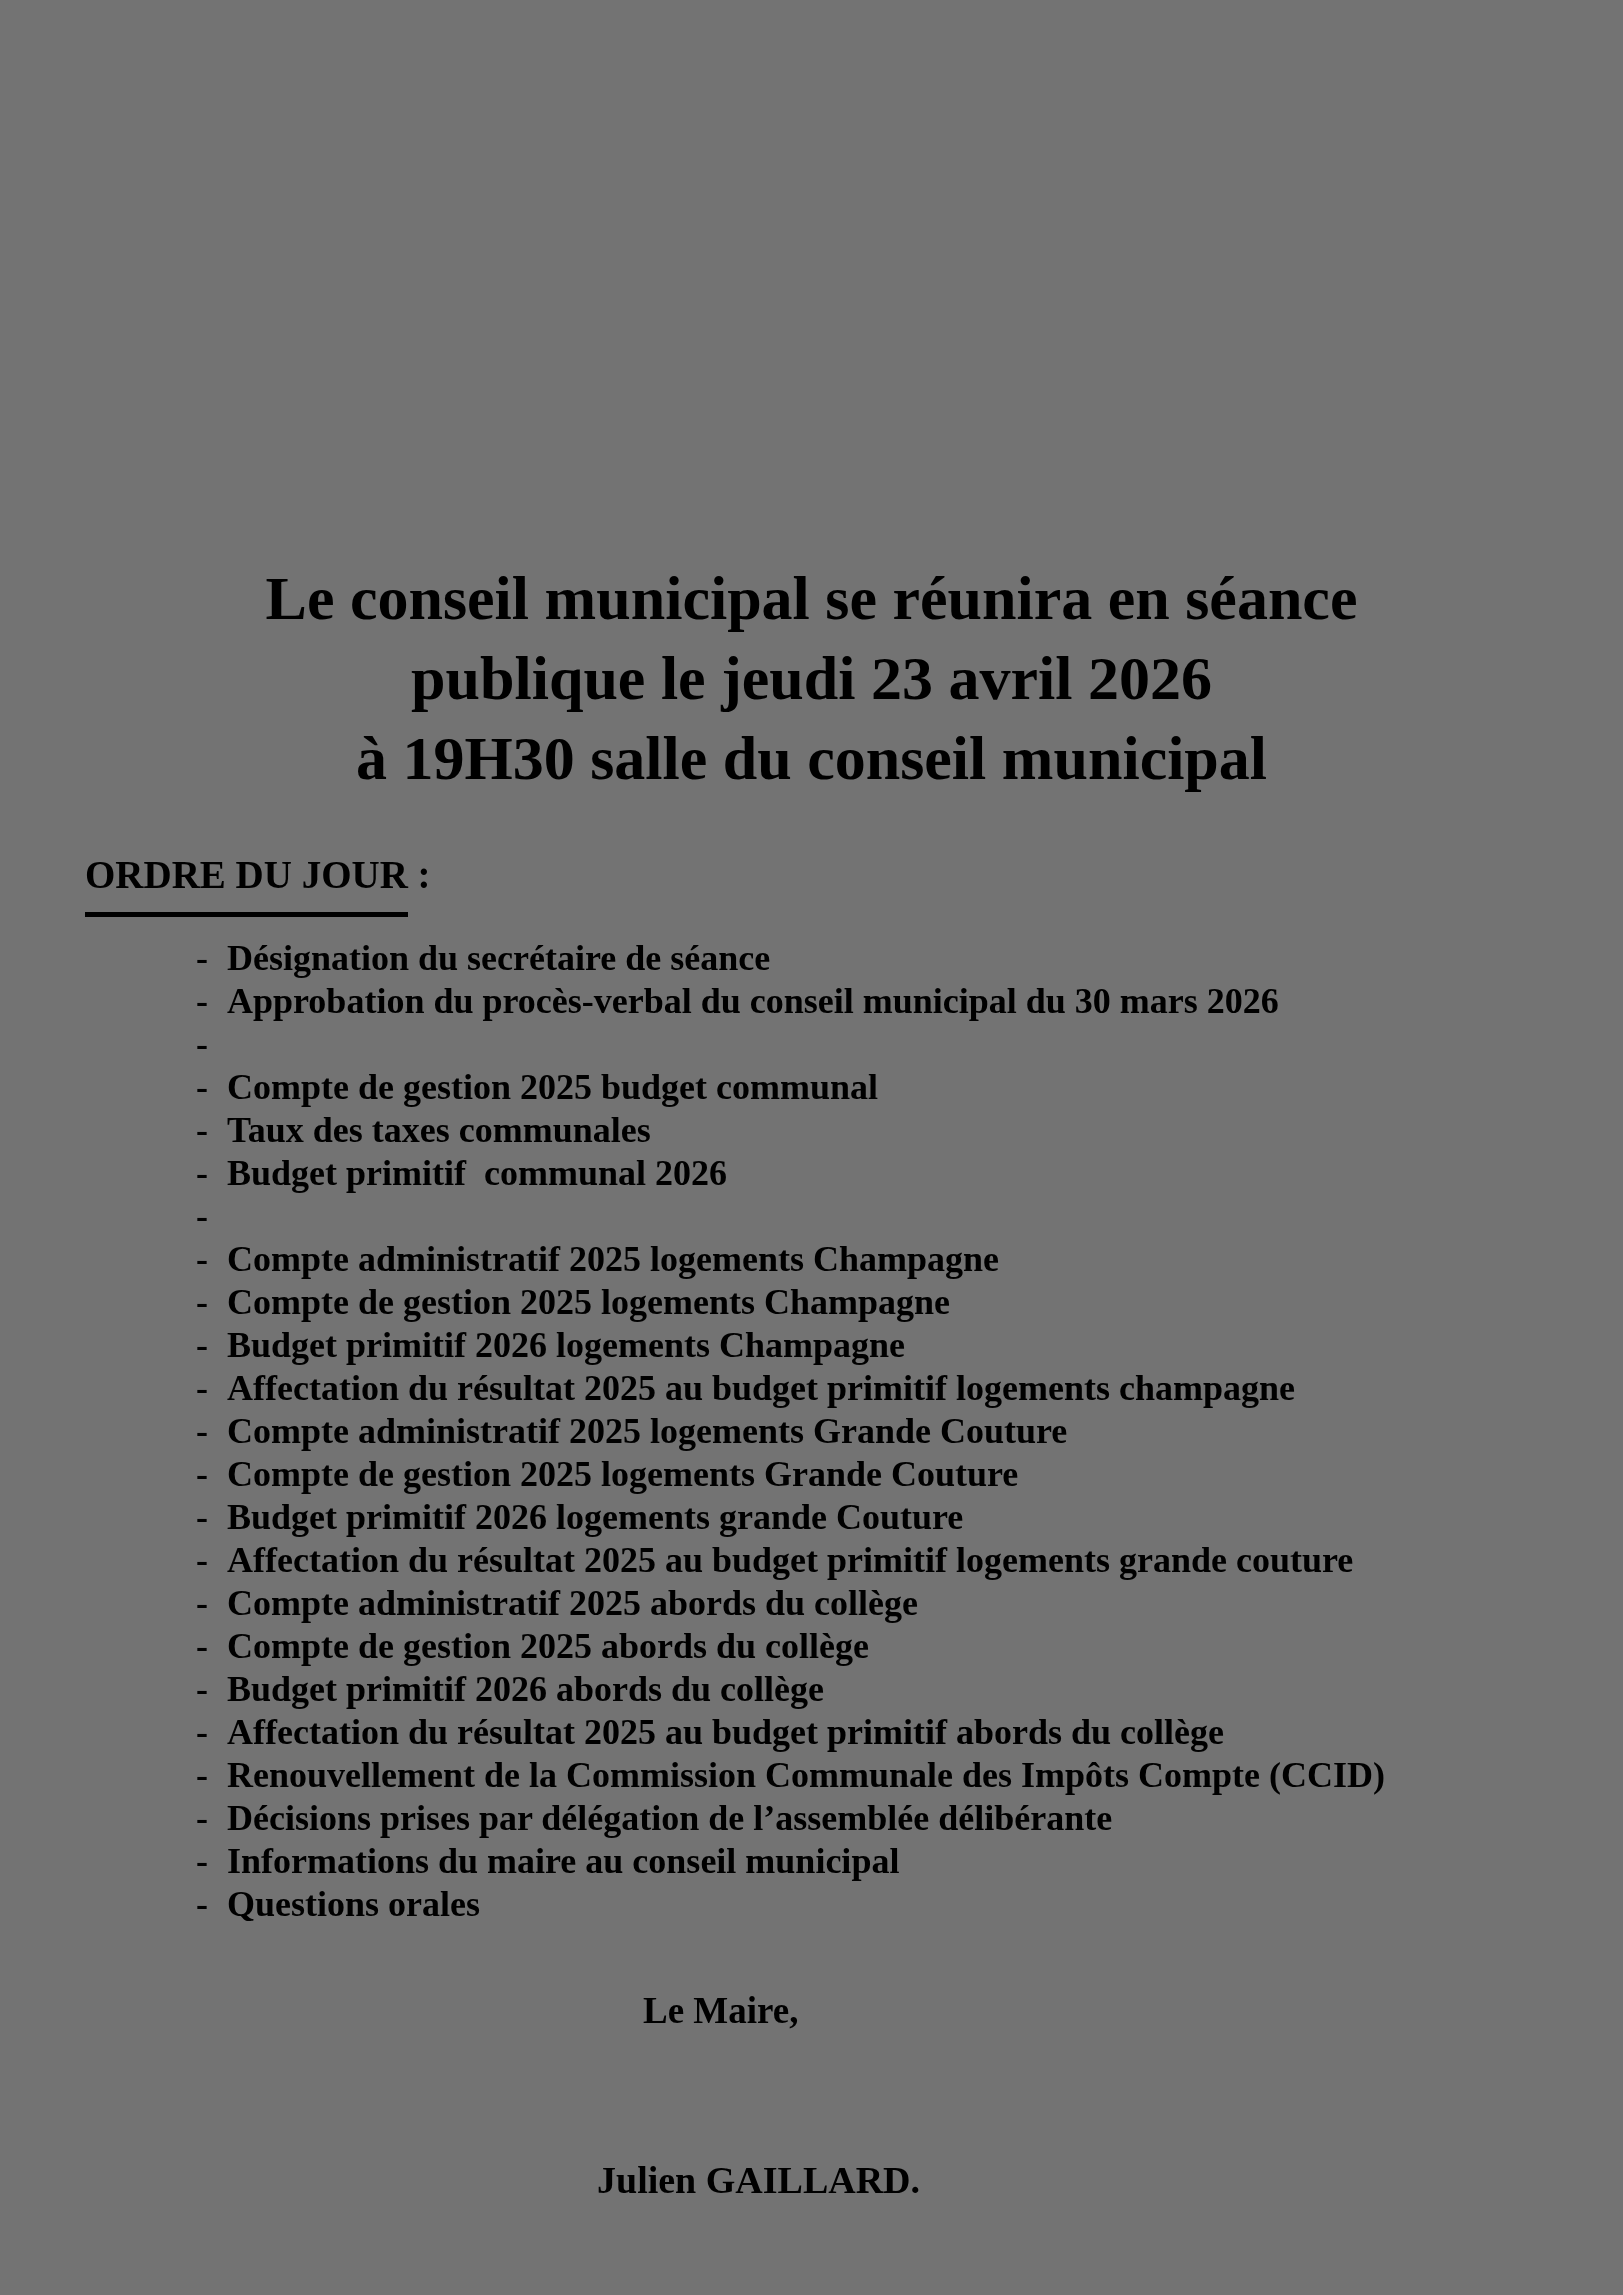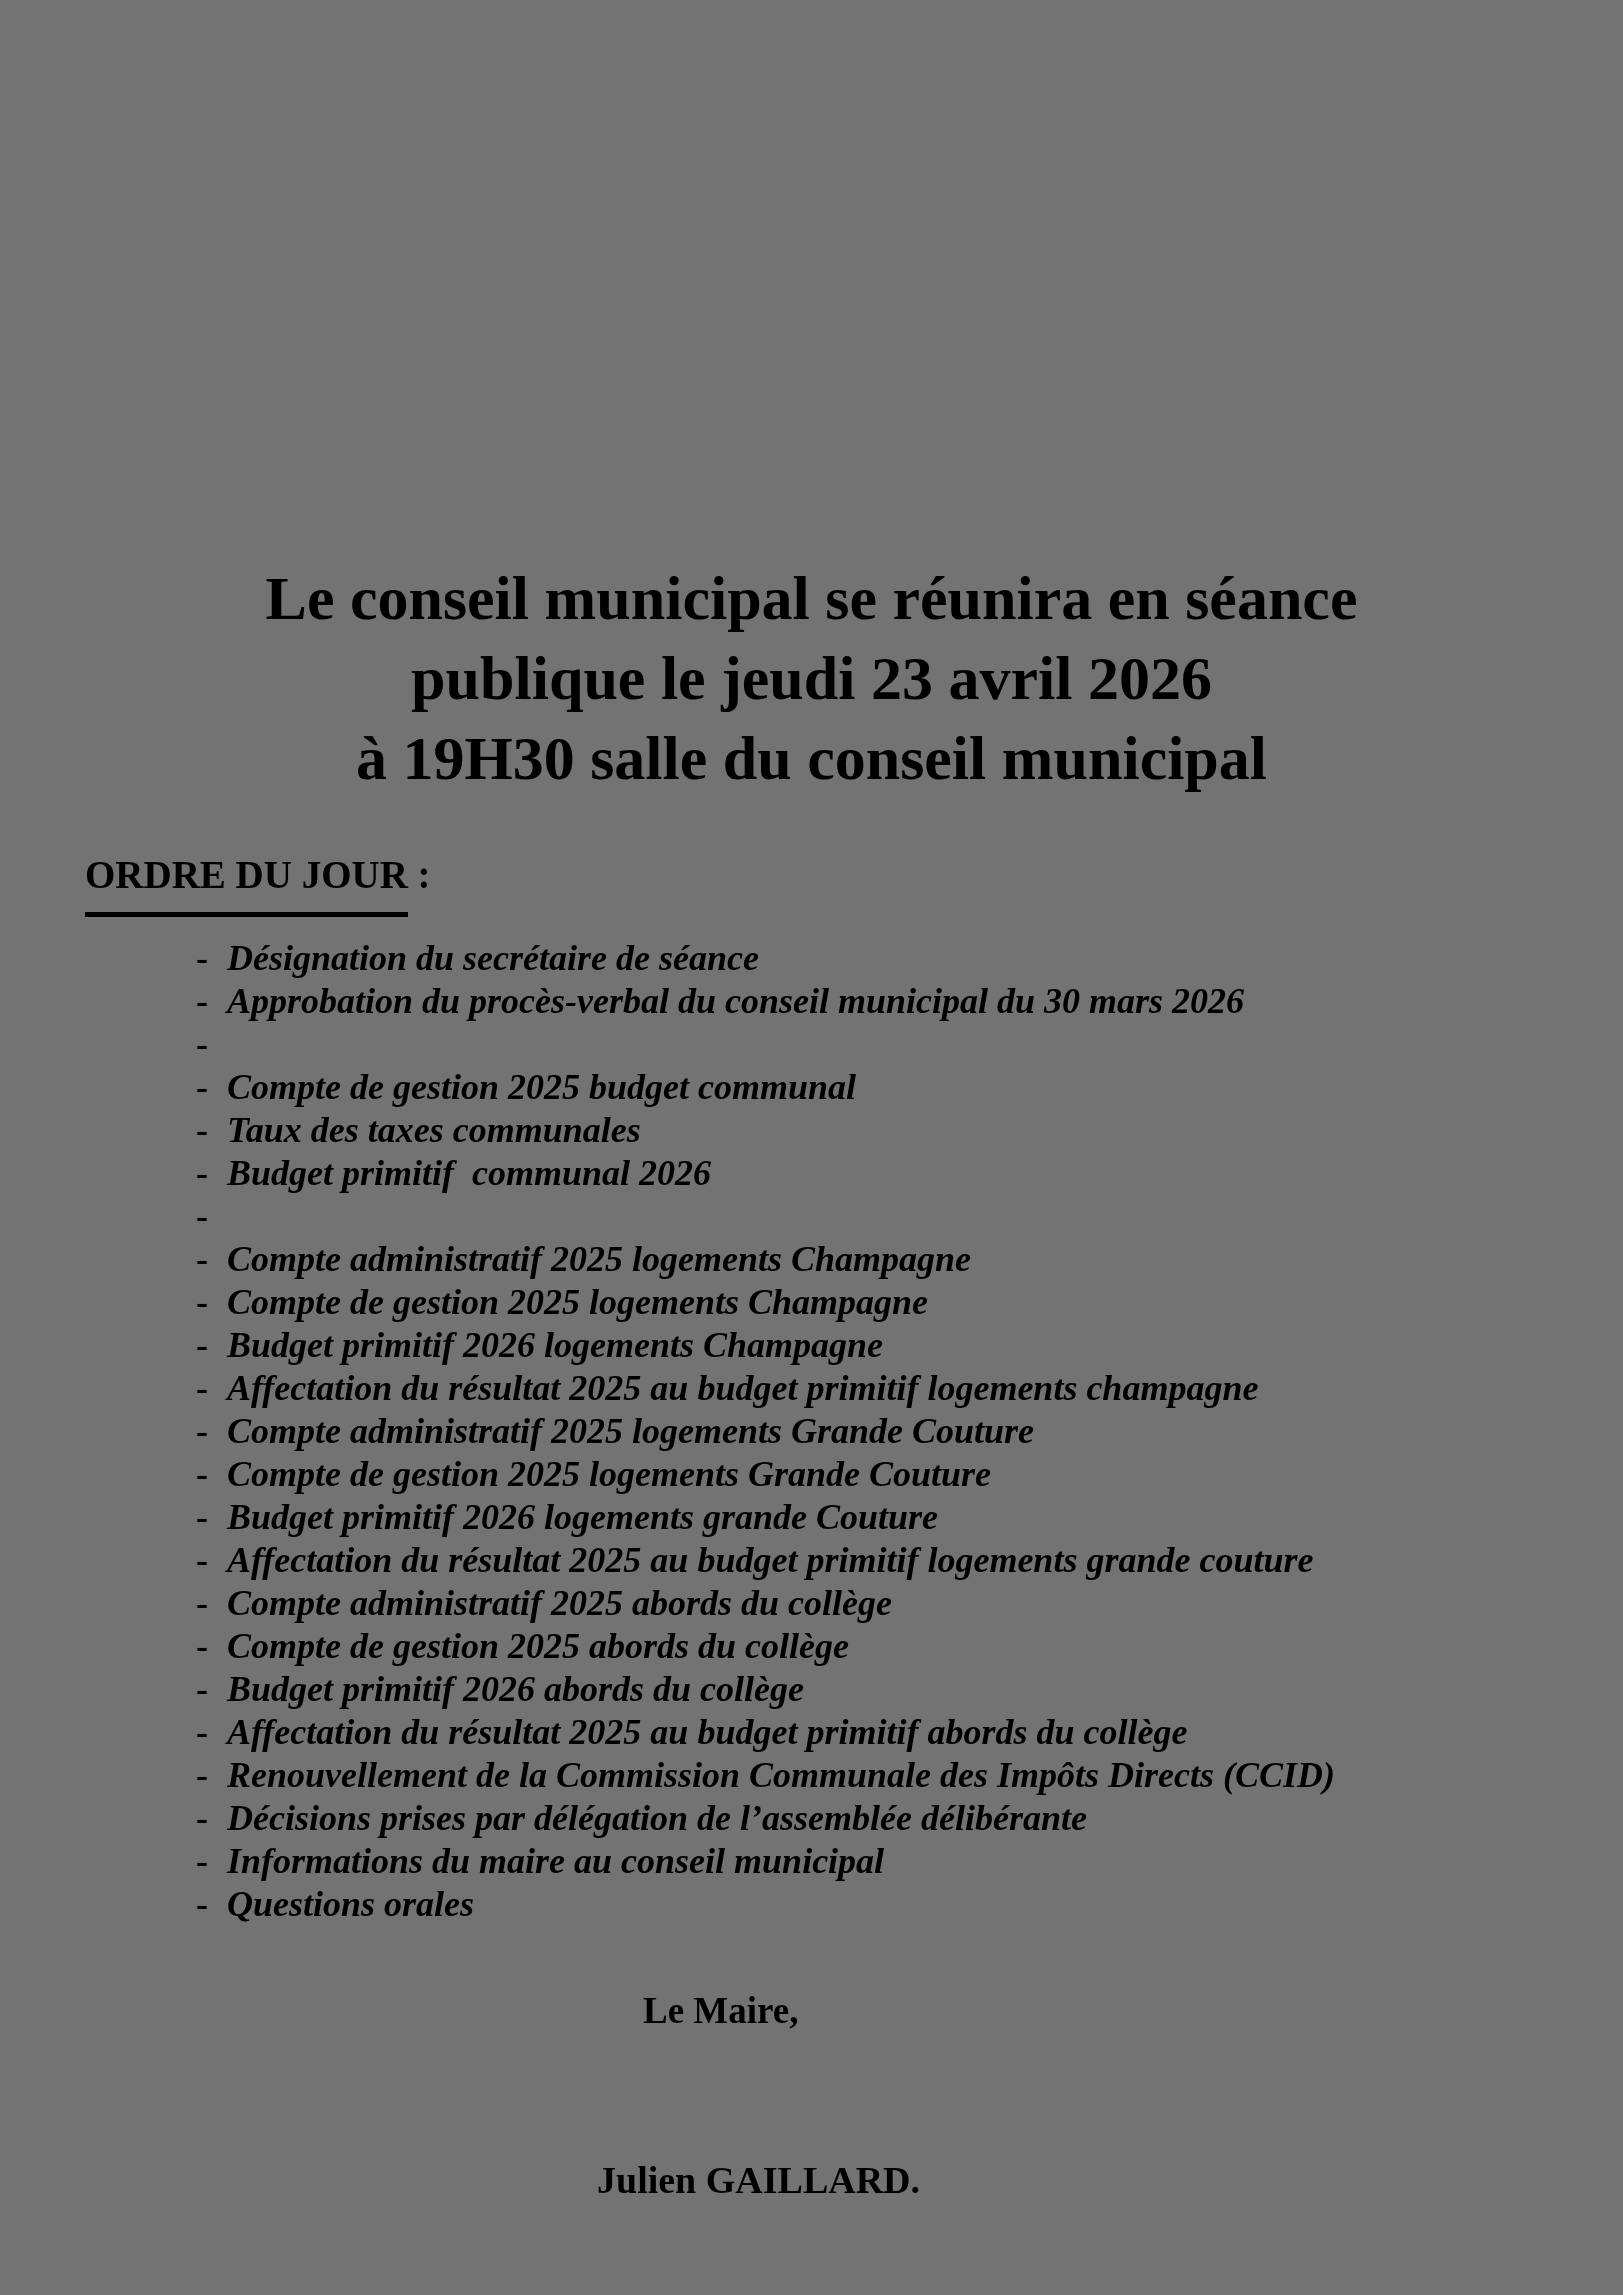--- a/index.html
+++ b/index.html
@@ -48,21 +48,20 @@
   }
   .agenda-item {
     display: flex;
     align-items: baseline;
   }
   .agenda-item .dash {
     flex: 0 0 31px;
   }
   .agenda-item .item-text {
     white-space: pre-wrap;
-    font-style: italic;
   }
   .sig-role {
     position: absolute;
     top: 1989px;
     left: 643px;
     font-size: 37px;
     line-height: 43px;
   }
   .sig-name {
     position: absolute;
@@ -156,21 +155,21 @@
       <div class="agenda-item">
         <span class="dash">-</span>
         <span class="item-text">Budget primitif 2026 abords du collège</span>
       </div>
       <div class="agenda-item">
         <span class="dash">-</span>
         <span class="item-text">Affectation du résultat 2025 au budget primitif abords du collège</span>
       </div>
       <div class="agenda-item">
         <span class="dash">-</span>
-        <span class="item-text">Renouvellement de la Commission Communale des Impôts Directs (CCID)</span>
+        <span class="item-text">Renouvellement de la Commission Communale des Impôts Compte (CCID)</span>
       </div>
       <div class="agenda-item">
         <span class="dash">-</span>
         <span class="item-text">Décisions prises par délégation de l’assemblée délibérante</span>
       </div>
       <div class="agenda-item">
         <span class="dash">-</span>
         <span class="item-text">Informations du maire au conseil municipal</span>
       </div>
       <div class="agenda-item">

